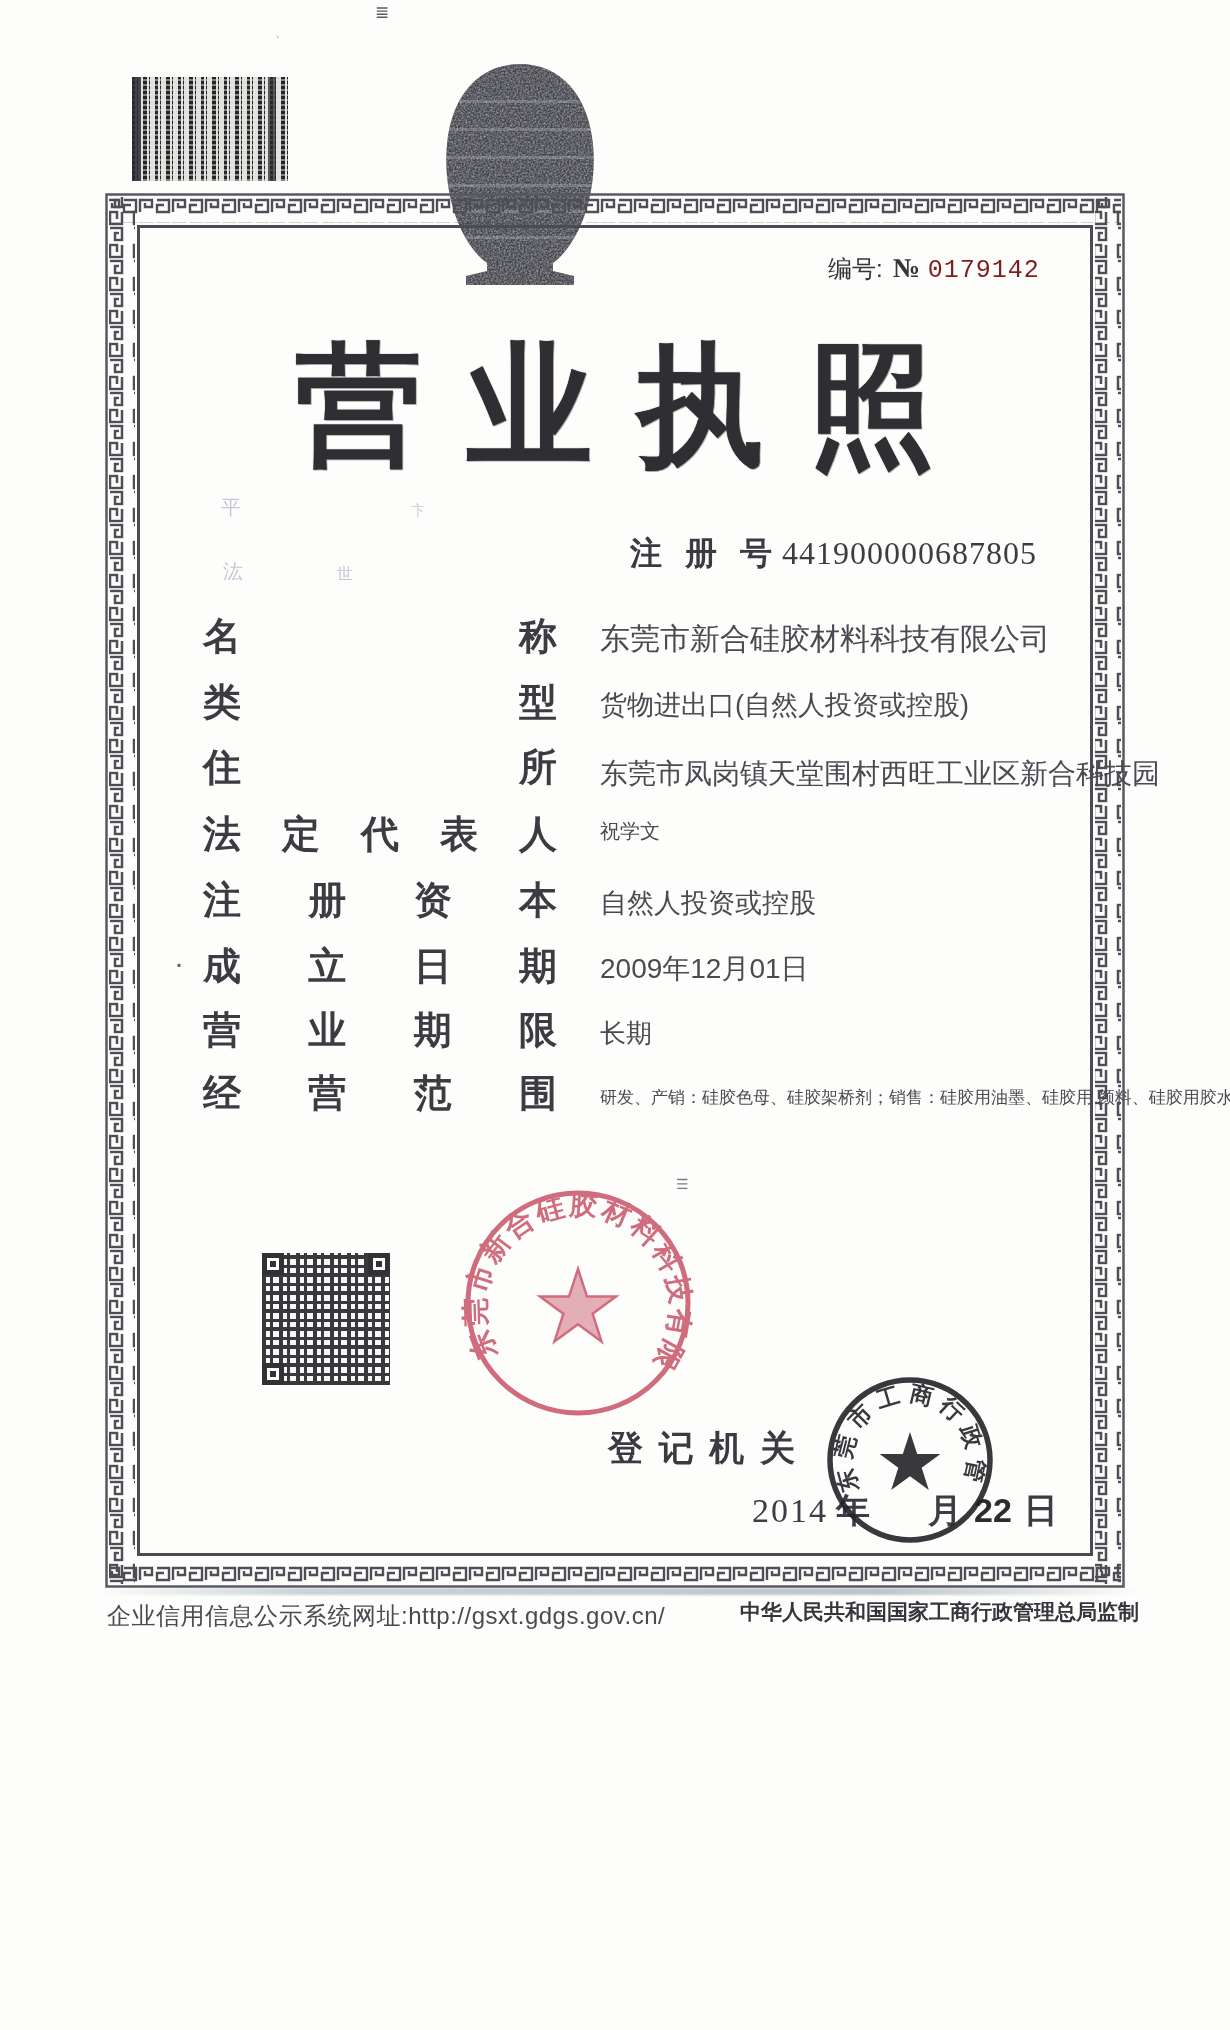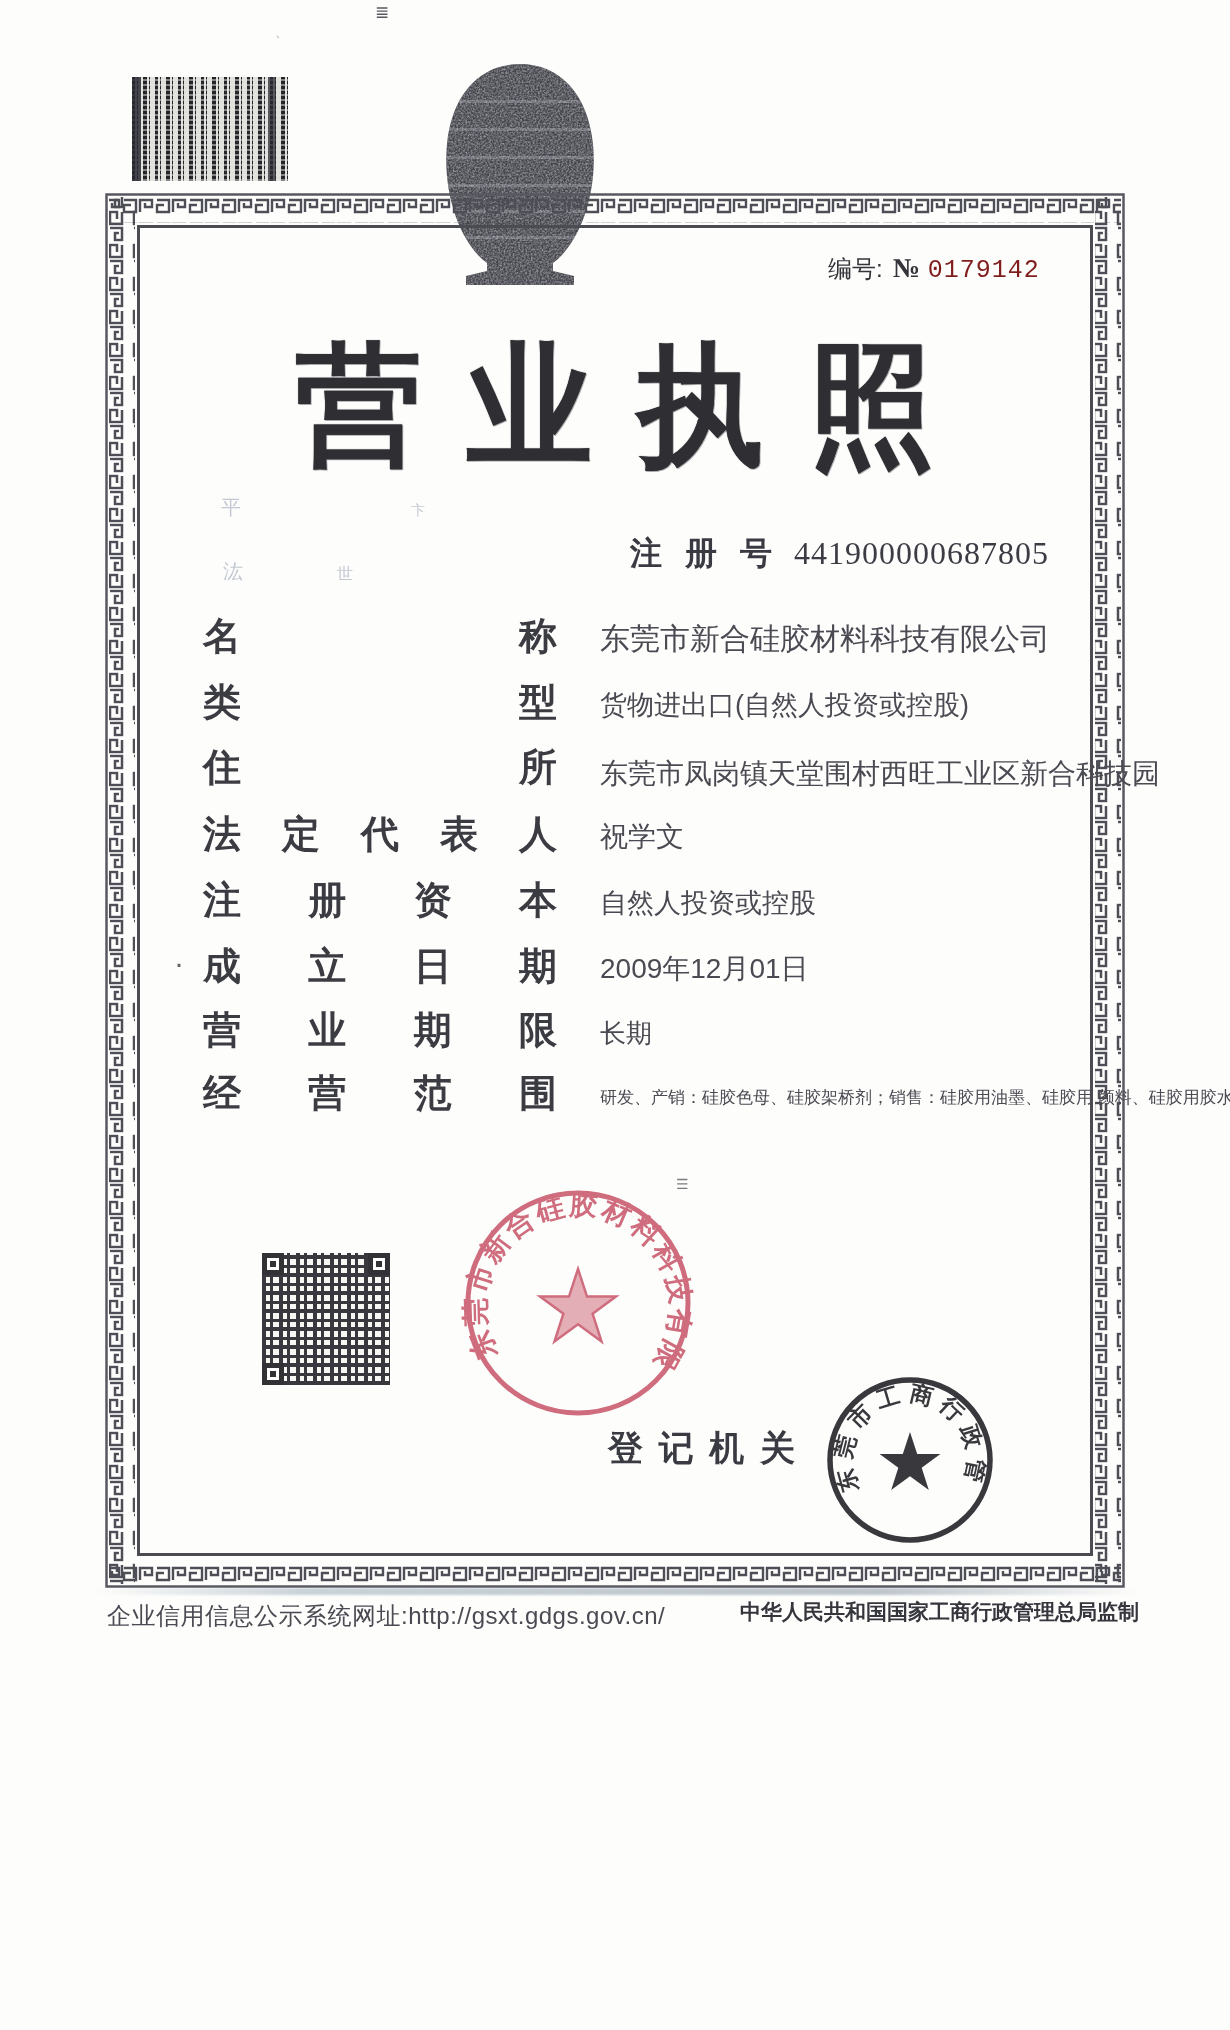--- a/index.html
+++ b/index.html
@@ -28,32 +28,32 @@
   
   .title{
     position:absolute; left:105px; top:318px; width:1020px; margin:0; text-align:center;
     font-size:132px; font-weight:900; letter-spacing:48px; text-indent:48px;
     color:#2e2e33; transform:scaleX(.95); transform-origin:center;
     text-shadow:0 0 1px #2e2e33, 1px 1px 0 rgba(46,46,51,.35);
   }
   
   .regline{position:absolute; left:630px; top:532px; display:flex; align-items:baseline;}
   .regline .lab{width:142px; font-size:32px; font-weight:600; color:#3a3a42;}
-  .regline .num{margin-left:22px; font-family:"Liberation Serif", serif; font-size:32px; color:#3c3c44; letter-spacing:1px;}
+  .regline .num{margin-left:10px; font-family:"Liberation Serif", serif; font-size:32px; color:#3c3c44; letter-spacing:1px;}
   
   .row{position:absolute; left:203px; display:flex; align-items:flex-start;}
   .row .lab{width:354px; flex:0 0 354px; font-size:38px; font-weight:600; color:#3b3b42;}
   .row .val{margin-left:43px; color:#4a4a52; white-space:nowrap;}
   .spread{display:flex; justify-content:space-between;}
   .r0{top:611px;} .r1{top:677px;} .r2{top:742px;} .r3{top:809px;}
   .r4{top:875px;} .r5{top:941px;} .r6{top:1005px;} .r7{top:1068px;}
   .v0{font-size:30px; padding-top:8px;}
   .v1{font-size:27px; padding-top:10px;}
   .v2{font-size:28px; padding-top:13px;}
-  .v3{font-size:28px; padding-top:9px;}
+  .v3{font-size:20px; padding-top:9px;}
   .v4{font-size:27px; padding-top:10px;}
   .v5{font-size:28px; padding-top:9px;}
   .v6{font-size:26px; padding-top:11px;}
   .v7{font-size:17px; line-height:29px; padding-top:15px; width:510px; white-space:pre-line; color:#45454d;}
   
   .qr{
     position:absolute; left:262px; top:1253px; width:128px; height:132px;
     background:
       repeating-linear-gradient(90deg, #2a2a30 0 4px, rgba(0,0,0,0) 4px 8px, #2a2a30 8px 11px, rgba(0,0,0,0) 11px 17px),
       repeating-linear-gradient(0deg, #2a2a30 0 4px, #f6f6f3 4px 9px, #2a2a30 9px 12px, #f6f6f3 12px 18px);
@@ -242,20 +242,23 @@
     </text>
   </svg>
 
   <div class="registrar-label spread">
       <span>登</span>
       <span>记</span>
       <span>机</span>
       <span>关</span>
     </div>
 
+  <div class="dateline">
+    <span class="yr">2014</span><span class="u">年</span><span class="gap"></span><span class="u">月</span><span class="day">22</span><span class="u">日</span>
+  </div>
 
   <svg class="stamp-black" viewBox="0 0 180 180">
     <defs>
       <path id="blkTextArc" d="M 39.9 119.0 A 58 58 0 1 1 140.1 119.0" fill="none"></path>
     </defs>
     <circle cx="90" cy="90" r="80" fill="none" stroke="#232329" stroke-width="5.5"></circle>
     <g transform="translate(90,94) scale(.8)">
       <polygon points="0,-40 9,-12.4 38,-12.4 14.6,4.7 23.5,32.4 0,15.3 -23.5,32.4 -14.6,4.7 -38,-12.4 -9,-12.4" fill="#232329"></polygon>
     </g>
     <text font-family="Liberation Sans, sans-serif" font-size="23" letter-spacing="7" fill="#232329" font-weight="700">

